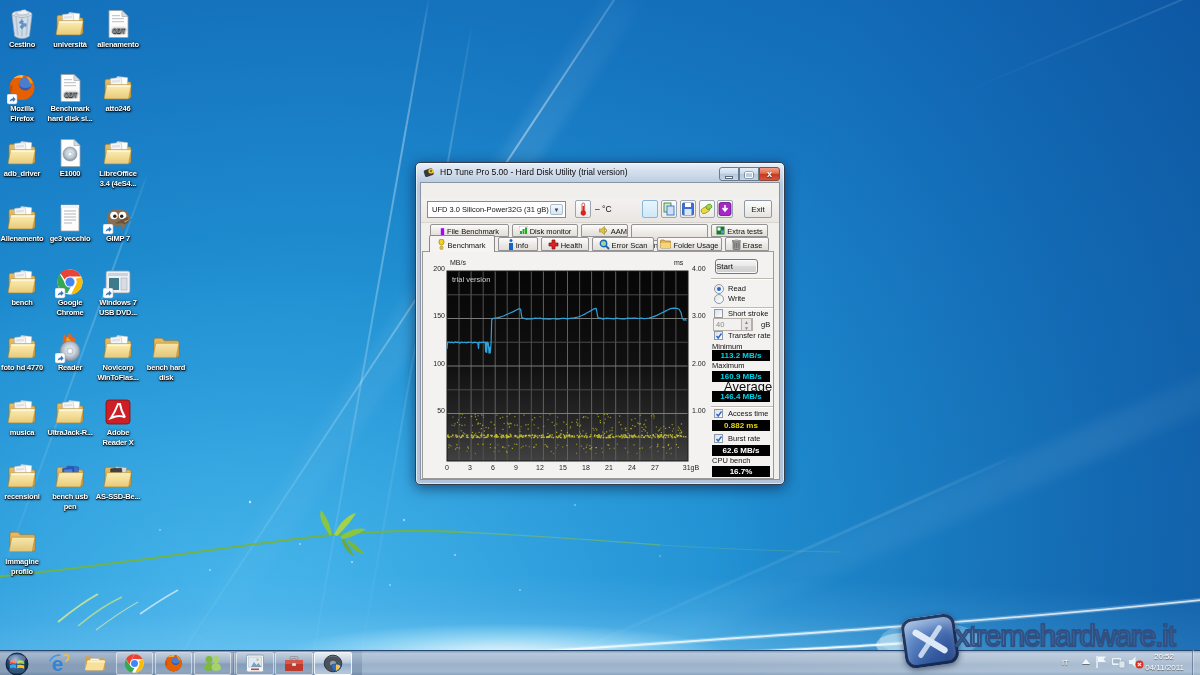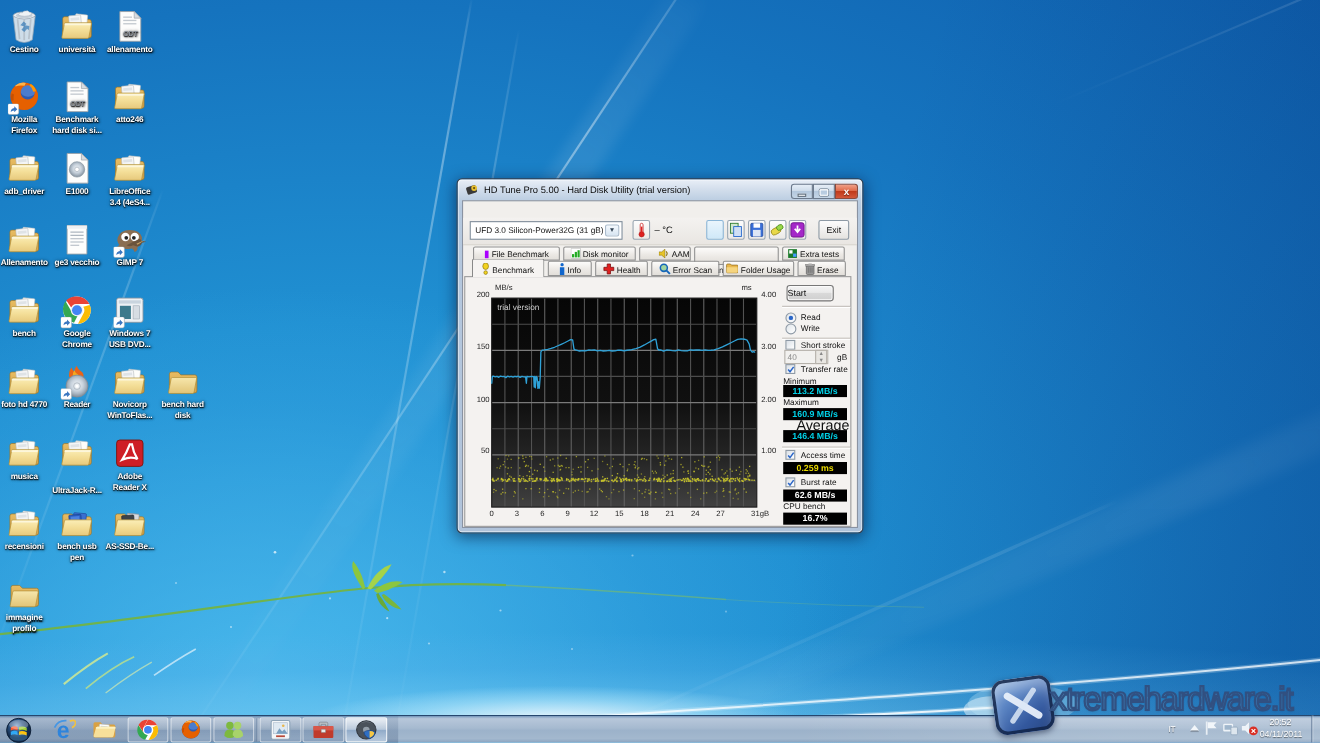--- a/index.html
+++ b/index.html
@@ -370,21 +370,21 @@
         </svg>
       </div>
       <div style="margin-top:0px">musica</div>
     </div>
     <div class="icn" style="left:38px;top:396px">
       <div style="position:relative;width:32px;height:32px;margin:0 auto">
         <svg width="32" height="32" viewBox="0 0 32 32" style="position:absolute;left:0px;top:0px">
           <use href="#fold"></use>
         </svg>
       </div>
-      <div style="margin-top:13px">UltraJack-R...</div>
+      <div style="margin-top:0px">UltraJack-R...</div>
     </div>
     <div class="icn" style="left:86px;top:396px">
       <div style="position:relative;width:32px;height:32px;margin:0 auto">
         <svg width="32" height="32" viewBox="0 0 32 32" style="position:absolute;left:0px;top:0px">
           <use href="#adobe"></use>
         </svg>
       </div>
       <div style="margin-top:0px">Adobe<br>Reader X</div>
     </div>
     <div class="icn" style="left:-10px;top:460px">
@@ -1200,21 +1200,21 @@
         <div style="position:absolute;left:296px;top:208px;width:58px;height:11px;background:#000;color:#00d2e8;font-size:8px;font-weight:bold;text-align:center;line-height:11px">160.9 MB/s</div>
         <div style="position:absolute;left:308px;top:220px;font-size:13px;line-height:8px;color:#111;white-space:nowrap">Average</div>
         <div style="position:absolute;left:296px;top:228px;width:58px;height:11px;background:#000;color:#00d2e8;font-size:8px;font-weight:bold;text-align:center;line-height:11px">146.4 MB/s</div>
         <div style="position:absolute;left:295px;top:243px;width:62px;height:2px;border-top:1px solid #bdb9b3;border-bottom:1px solid #fff"></div>
         <div style="position:absolute;left:298px;top:246px;width:9px;height:9px;background:linear-gradient(135deg,#d9dfe6,#fff);border:1px solid #8e9aa6">
           <svg width="8" height="8" viewBox="0 0 8 8" style="position:absolute;left:0;top:0">
             <path d="M1.5,4 L3.2,6 L6.5,1.5" stroke="#2a66c8" stroke-width="1.4" fill="none"></path>
           </svg>
         </div>
         <div style="position:absolute;left:312px;top:246px;font-size:7.5px;color:#111;white-space:nowrap">Access time</div>
-        <div style="position:absolute;left:296px;top:257px;width:58px;height:11px;background:#000;color:#e8d800;font-size:8px;font-weight:bold;text-align:center;line-height:11px">0.259 ms</div>
+        <div style="position:absolute;left:296px;top:257px;width:58px;height:11px;background:#000;color:#e8d800;font-size:8px;font-weight:bold;text-align:center;line-height:11px">0.882 ms</div>
         <div style="position:absolute;left:298px;top:271px;width:9px;height:9px;background:linear-gradient(135deg,#d9dfe6,#fff);border:1px solid #8e9aa6">
           <svg width="8" height="8" viewBox="0 0 8 8" style="position:absolute;left:0;top:0">
             <path d="M1.5,4 L3.2,6 L6.5,1.5" stroke="#2a66c8" stroke-width="1.4" fill="none"></path>
           </svg>
         </div>
         <div style="position:absolute;left:312px;top:271px;font-size:7.5px;color:#111;white-space:nowrap">Burst rate</div>
         <div style="position:absolute;left:296px;top:282px;width:58px;height:11px;background:#000;color:#fff;font-size:8px;font-weight:bold;text-align:center;line-height:11px">62.6 MB/s</div>
         <div style="position:absolute;left:296px;top:294px;font-size:7.5px;line-height:8px;color:#111;white-space:nowrap">CPU bench</div>
         <div style="position:absolute;left:296px;top:303px;width:58px;height:11px;background:#000;color:#fff;font-size:8px;font-weight:bold;text-align:center;line-height:11px">16.7%</div>
 </div>

